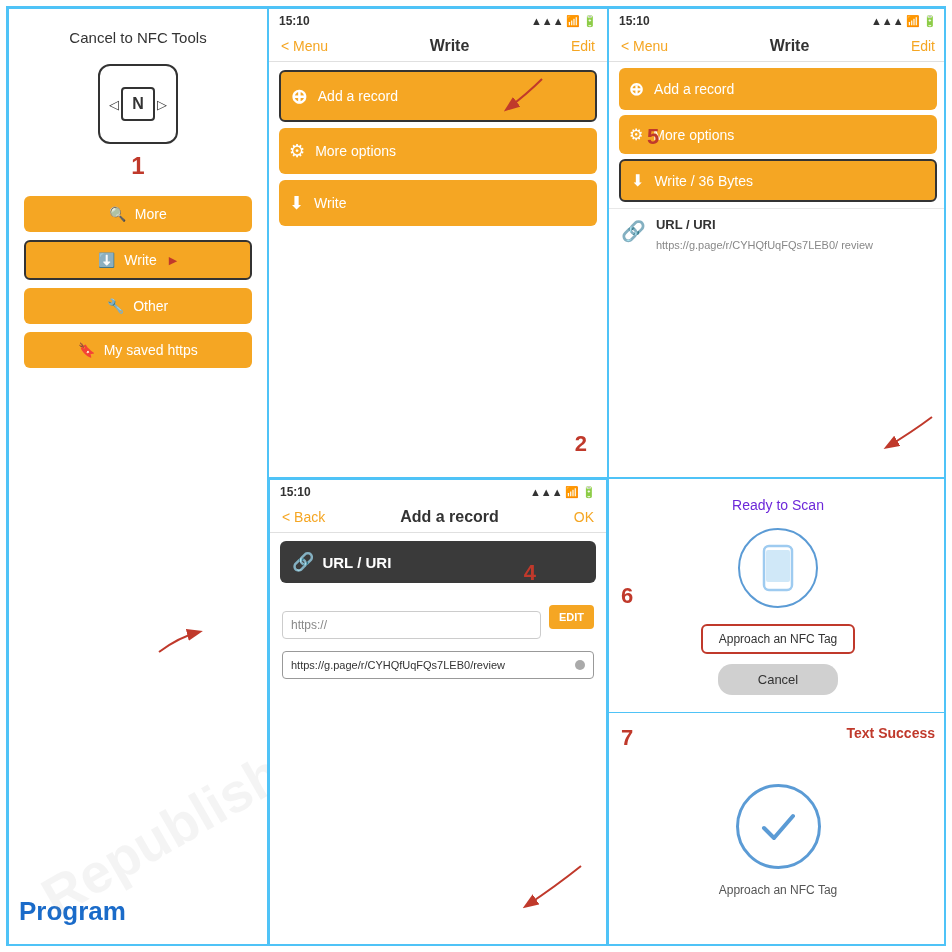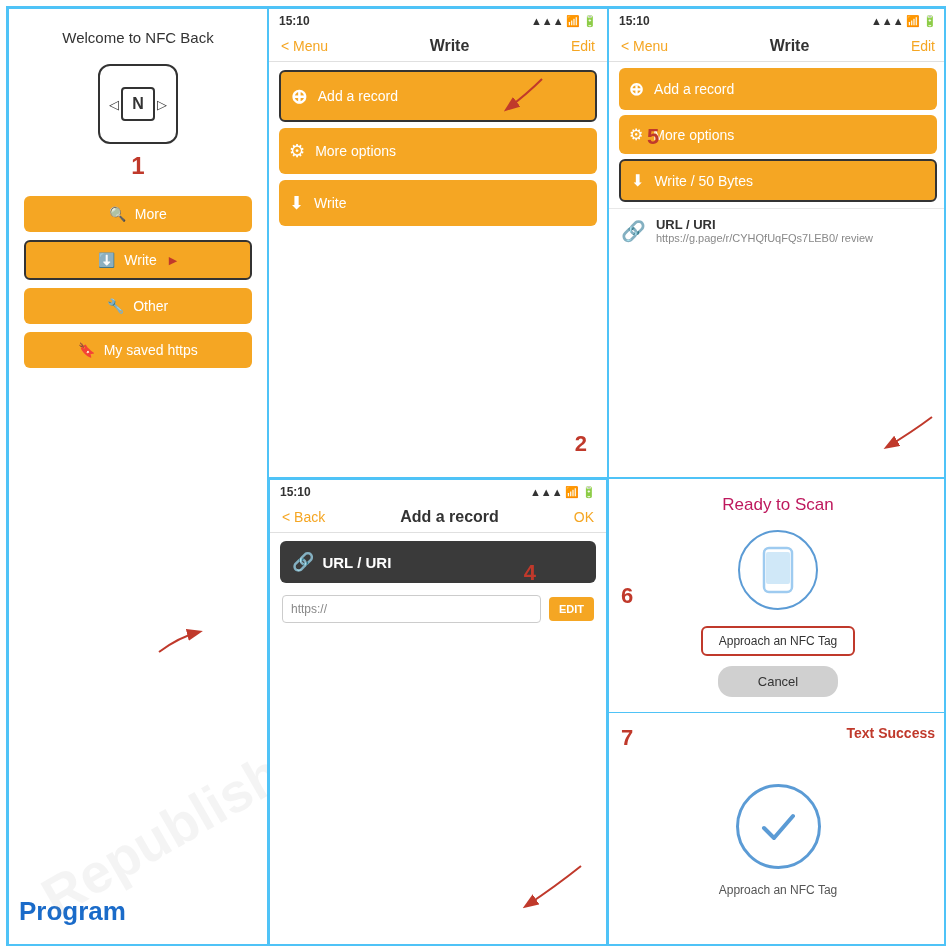--- a/index.html
+++ b/index.html
@@ -50,21 +50,21 @@
     }
   </style>
 </head>
 <body>
 
 <div style="width:952px;height:952px;background:#fff;position:relative;">
   <div style="width:940px;height:940px;margin:6px;border:2px solid #4fc3f7;position:relative;overflow:hidden;">
     <div class="grid-wrapper">
 
       <div class="panel" style="grid-column:1;grid-row:1/3;display:flex;flex-direction:column;align-items:center;padding:20px 15px;position:relative;">
-        <div style="font-size:15px;color:#333;margin-bottom:18px;text-align:center;">Welcome to NFC Back</div>
+        <div style="font-size:15px;color:#333;margin-bottom:18px;text-align:center;">Cancel to NFC Tools</div>
         <div style="width:80px;height:80px;border:2.5px solid #333;border-radius:12px;display:flex;align-items:center;justify-content:center;margin-bottom:8px;">
           <div style="display:flex;align-items:center;gap:2px;">
             <span style="font-size:13px;color:#333;">◁</span>
             <div style="width:34px;height:34px;border:2.5px solid #333;border-radius:4px;display:flex;align-items:center;justify-content:center;font-size:16px;font-weight:900;color:#333;">N</div>
             <span style="font-size:13px;color:#333;">▷</span>
           </div>
         </div>
         <div style="color:#c0392b;font-size:24px;font-weight:bold;margin-bottom:16px;">1</div>
         <button style="width:100%;padding:10px 0;border-radius:6px;border:none;margin-bottom:8px;font-size:14px;color:#fff;background:#f5a623;display:flex;align-items:center;justify-content:center;gap:8px;cursor:pointer;">
           <span>🔍</span>
@@ -226,24 +226,28 @@
               <span style="color:#f5a623;font-size:14px;">OK</span>
             </div>
 
             <div style="background:#3a3a3a;color:#fff;padding:10px 12px;display:flex;align-items:center;gap:8px;font-size:15px;font-weight:600;margin:8px 10px;border-radius:6px;">
               <span style="font-size:18px;">🔗</span>
               <span>URL / URI</span>
             </div>
 
 
             <div style="display:flex;align-items:center;padding:4px 12px;gap:8px;">
-              <input type="text" style="flex: 1 1 0%; border: 1px solid rgb(204, 204, 204); border-radius: 4px; padding: 6px 8px; font-size: 12px; color: rgb(136, 136, 136);" value="https://" placeholder="https://">
+              <input type="text" style="flex: 1 1 0%; border: 1px solid rgb(204, 204, 204); border-radius: 4px; padding: 6px 8px; font-size: 12px; color: rgb(136, 136, 136); margin-top: 16px;" value="https://" placeholder="https://">
               <button style="background:#f5a623;color:#fff;border:none;padding:6px 10px;font-size:11px;font-weight:bold;border-radius:4px;">EDIT</button>
             </div>
 
+            <div style="margin:8px 12px;border:1.5px solid #999;border-radius:4px;padding:7px 8px;font-size:11px;color:#333;display:flex;align-items:center;justify-content:space-between;">
+              <span>https://g.page/r/CYHQfUqFQs7LEB0/review</span>
+              <div style="width:10px;height:10px;border-radius:50%;background:#aaa;flex-shrink:0;margin-left:6px;"></div>
+            </div>
 
             <div style="position:absolute;right:70px;top:80px;font-size:22px;font-weight:bold;color:#c0392b;">4</div>
 
             <svg style="position:absolute;right:20px;bottom:30px;width:70px;height:60px;" viewBox="0 0 70 60">
               <defs>
                   <marker id="ah4" markerWidth="8" markerHeight="8" refX="6" refY="3" orient="auto">
                     <path d="M0,0 L0,6 L8,3 z" fill="#c0392b"></path>
                   </marker>
                 </defs>
               <path d="M65,10 Q40,30 10,50" stroke="#c0392b" stroke-width="2" fill="none" marker-end="url(#ah4)"></path>
@@ -276,47 +280,47 @@
             <span>Add a record</span>
           </button>
 
           <button style="background:#f5a623;color:#fff;border:none;border-radius:6px;padding:10px 10px;font-size:14px;width:calc(100% - 20px);margin:5px 10px 0;display:flex;align-items:center;gap:10px;cursor:pointer;">
             <span style="font-size:16px;">⚙</span>
             <span>More options</span>
           </button>
 
           <button style="background:#f5a623;color:#fff;border:2px solid #333;border-radius:6px;padding:10px 10px;font-size:14px;width:calc(100% - 20px);margin:5px 10px 0;display:flex;align-items:center;gap:10px;cursor:pointer;">
             <span style="font-size:16px;">⬇</span>
-            <span>Write / 50 Bytes</span>
+            <span>Write / 36 Bytes</span>
           </button>
 
           <div style="display:flex;align-items:flex-start;padding:8px 12px;border-top:1px solid #e8e8e8;margin-top:6px;">
             <span style="font-size:20px;margin-right:10px;color:#5b9bd5;margin-top:2px;">🔗</span>
             <div>
               <div style="font-size:13px;font-weight:600;color:#333;">URL / URI</div>
-              <div style="font-size:11px;color:#888;word-break:break-all;">https://g.page/r/CYHQfUqFQs7LEB0/
+              <div style="font-size:11px;color:#888;word-break:break-all;margin-top:7px;">https://g.page/r/CYHQfUqFQs7LEB0/
 review</div>
             </div>
           </div>
 
           <div style="position:absolute;left:38px;top:115px;font-size:22px;font-weight:bold;color:#c0392b;">5</div>
 
           <svg style="position:absolute;right:10px;bottom:20px;width:60px;height:50px;" viewBox="0 0 60 50">
             <defs>
                 <marker id="ah5" markerWidth="8" markerHeight="8" refX="6" refY="3" orient="auto">
                   <path d="M0,0 L0,6 L8,3 z" fill="#c0392b"></path>
                 </marker>
               </defs>
             <path d="M55,10 Q35,25 10,40" stroke="#c0392b" stroke-width="2" fill="none" marker-end="url(#ah5)"></path>
           </svg>
         </div>
 
         <div class="half-panel" style="position:relative;display:flex;flex-direction:column;">
           <div style="position:absolute;top:0;left:0;right:0;bottom:50%;background:#fff;border-bottom:1.5px solid #4fc3f7;z-index:1;display:flex;flex-direction:column;align-items:center;justify-content:center;padding:15px;">
-            <div style="font-size:17px;color:#be185d;margin-bottom:15px;">Ready to Scan</div>
+            <div style="font-size:14px;color:#6d28d9;margin-bottom:15px;">Ready to Scan</div>
 
             <div style="width:80px;height:80px;border-radius:50%;border:2px solid #5b9bd5;display:flex;align-items:center;justify-content:center;margin-bottom:16px;">
               <svg width="32" height="48" viewBox="0 0 32 48">
                 <rect x="2" y="2" width="28" height="44" rx="5" ry="5" fill="none" stroke="#9ecbf0" stroke-width="2.5"></rect>
                 <rect x="4" y="6" width="24" height="32" rx="2" ry="2" fill="#d0e8f8"></rect>
               </svg>
             </div>
             <button style="border:2px solid #c0392b;background:#fff;color:#333;padding:6px 16px;border-radius:6px;font-size:12px;margin-bottom:10px;cursor:pointer;">Approach an NFC Tag</button>
             <button style="background:#d0d0d0;border:none;padding:8px 40px;border-radius:14px;font-size:13px;color:#333;cursor:pointer;">Cancel</button>
 

